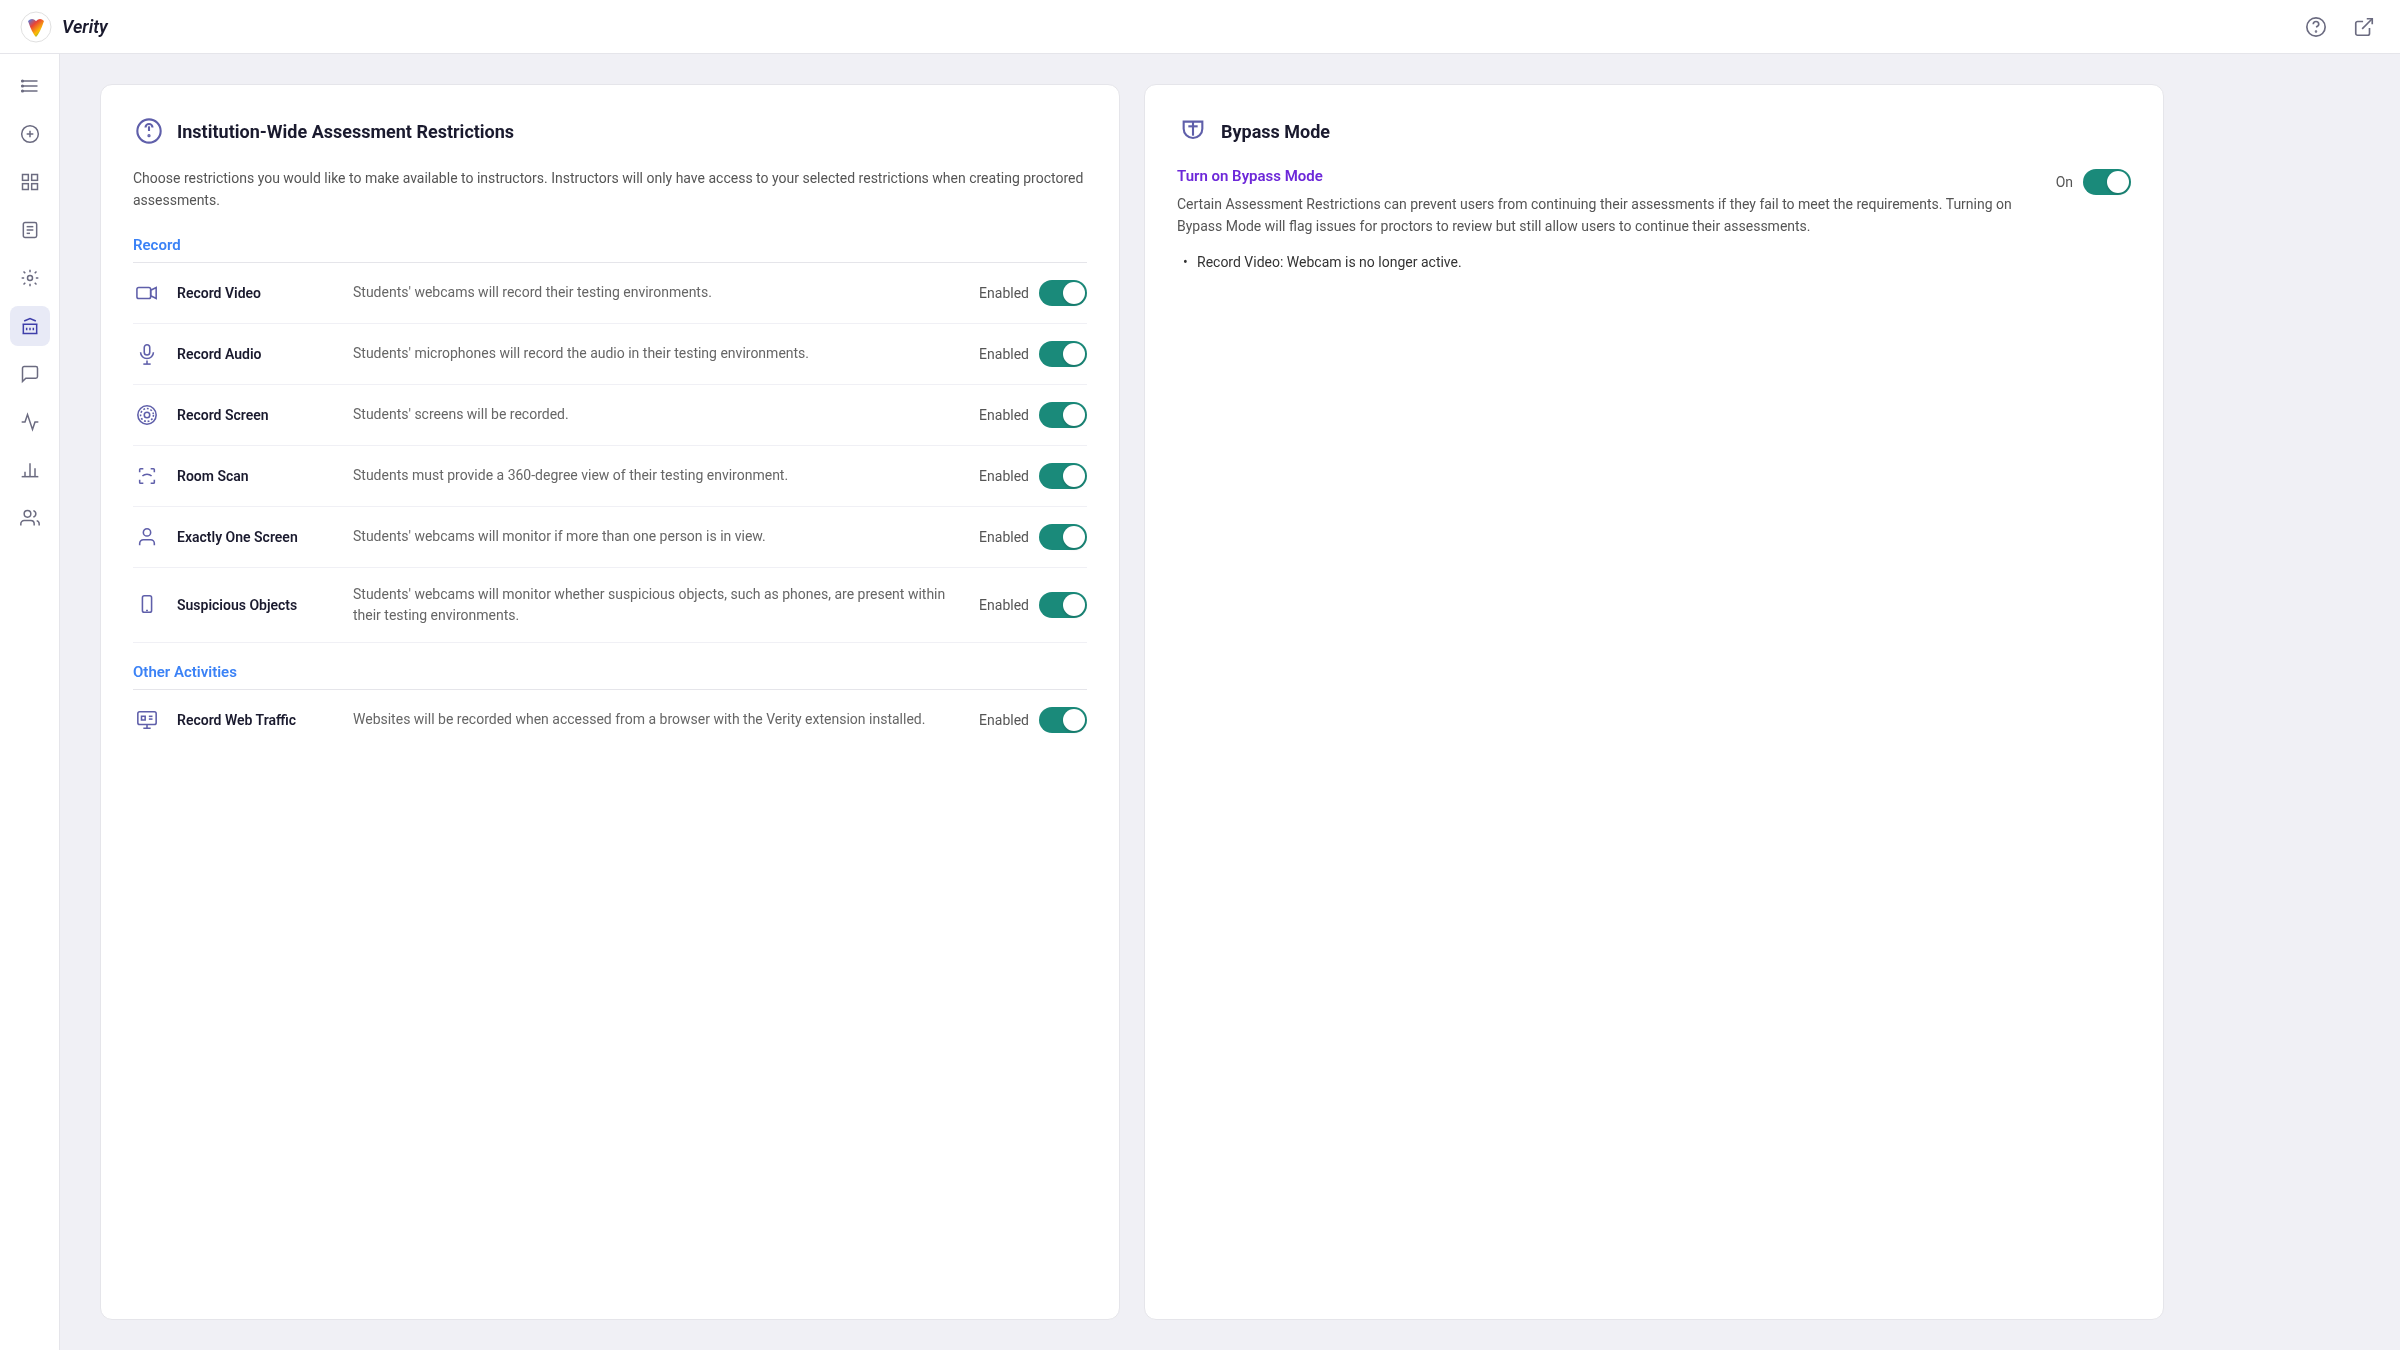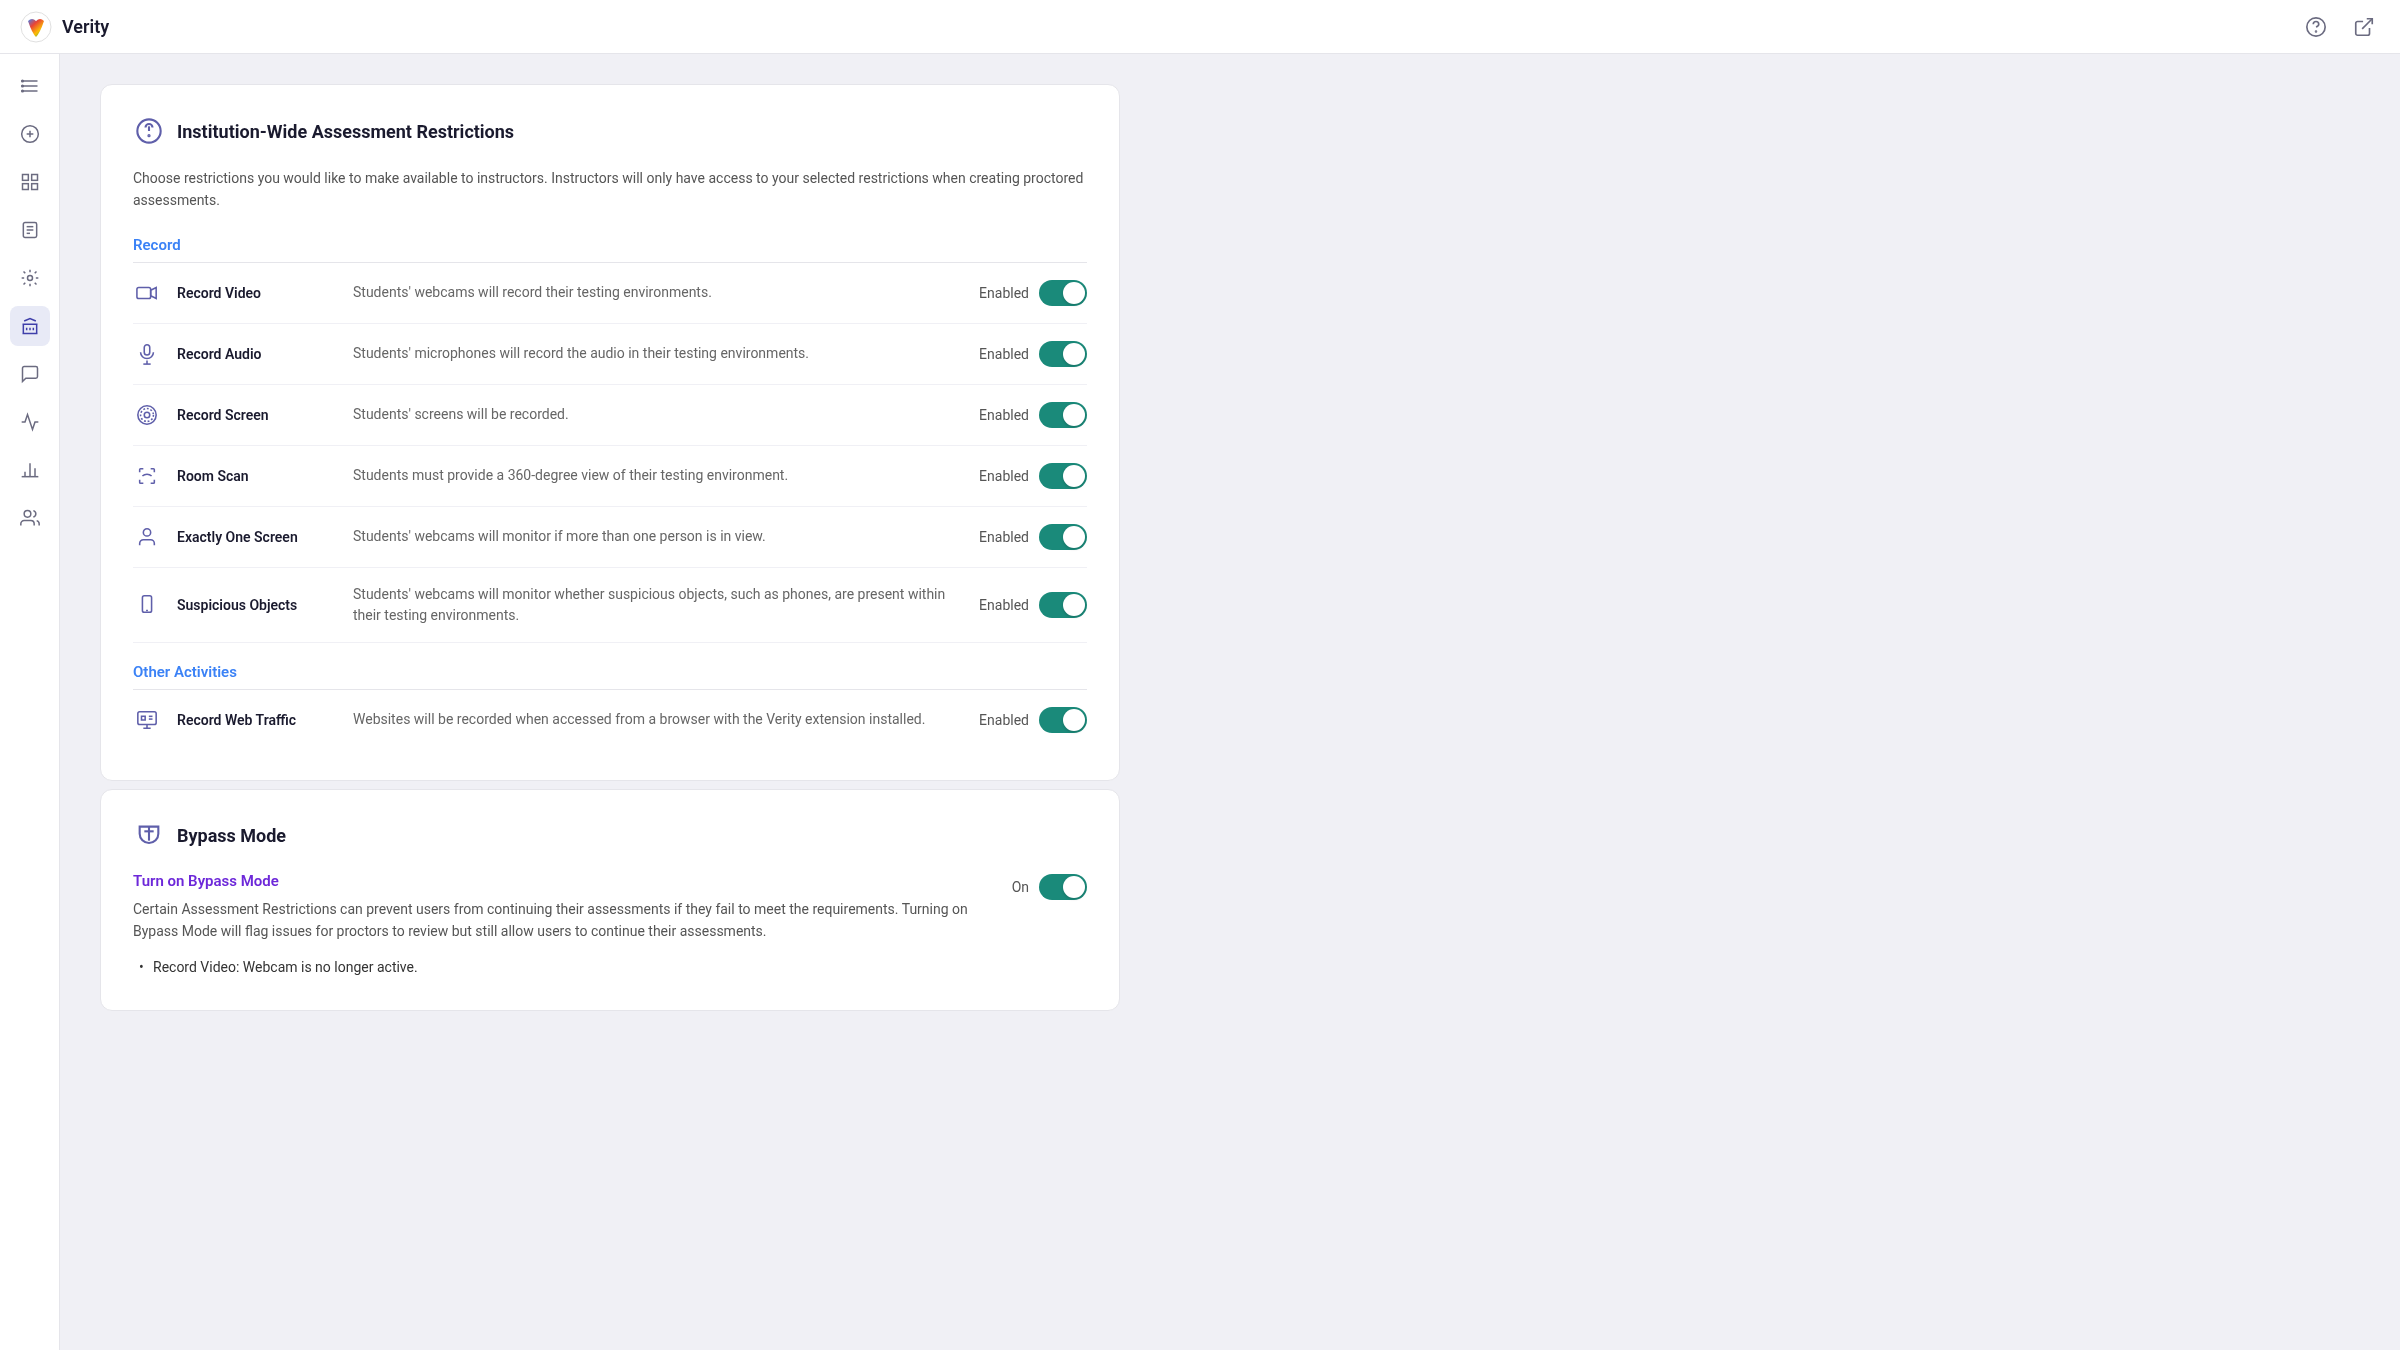--- a/index.html
+++ b/index.html
@@ -29,38 +29,39 @@
       font-size: 18px;
     }
     .sidebar-icon.active { background: #e8eaf6; color: #3f3faa; }
 
     
     .main {
       flex: 1;
       overflow-y: auto;
       padding: 30px 40px;
       display: flex;
-      flex-direction: column;
-      gap: 8px;
+      flex-direction: row;
+      gap: 24px;
     }
 
     
     .topbar {
       position: fixed;
       top: 0;
       left: 0;
       right: 0;
       height: 54px;
       background: #fff;
       border-bottom: 1px solid #e5e5ea;
       display: flex;
       align-items: center;
       padding: 0 20px;
       gap: 10px;
       z-index: 100;
+      font-style: italic;
     }
     .logo {
       width: 32px;
       height: 32px;
     }
     .app-name {
       font-size: 18px;
       font-weight: 600;
       color: #1a1a2e;
     }

